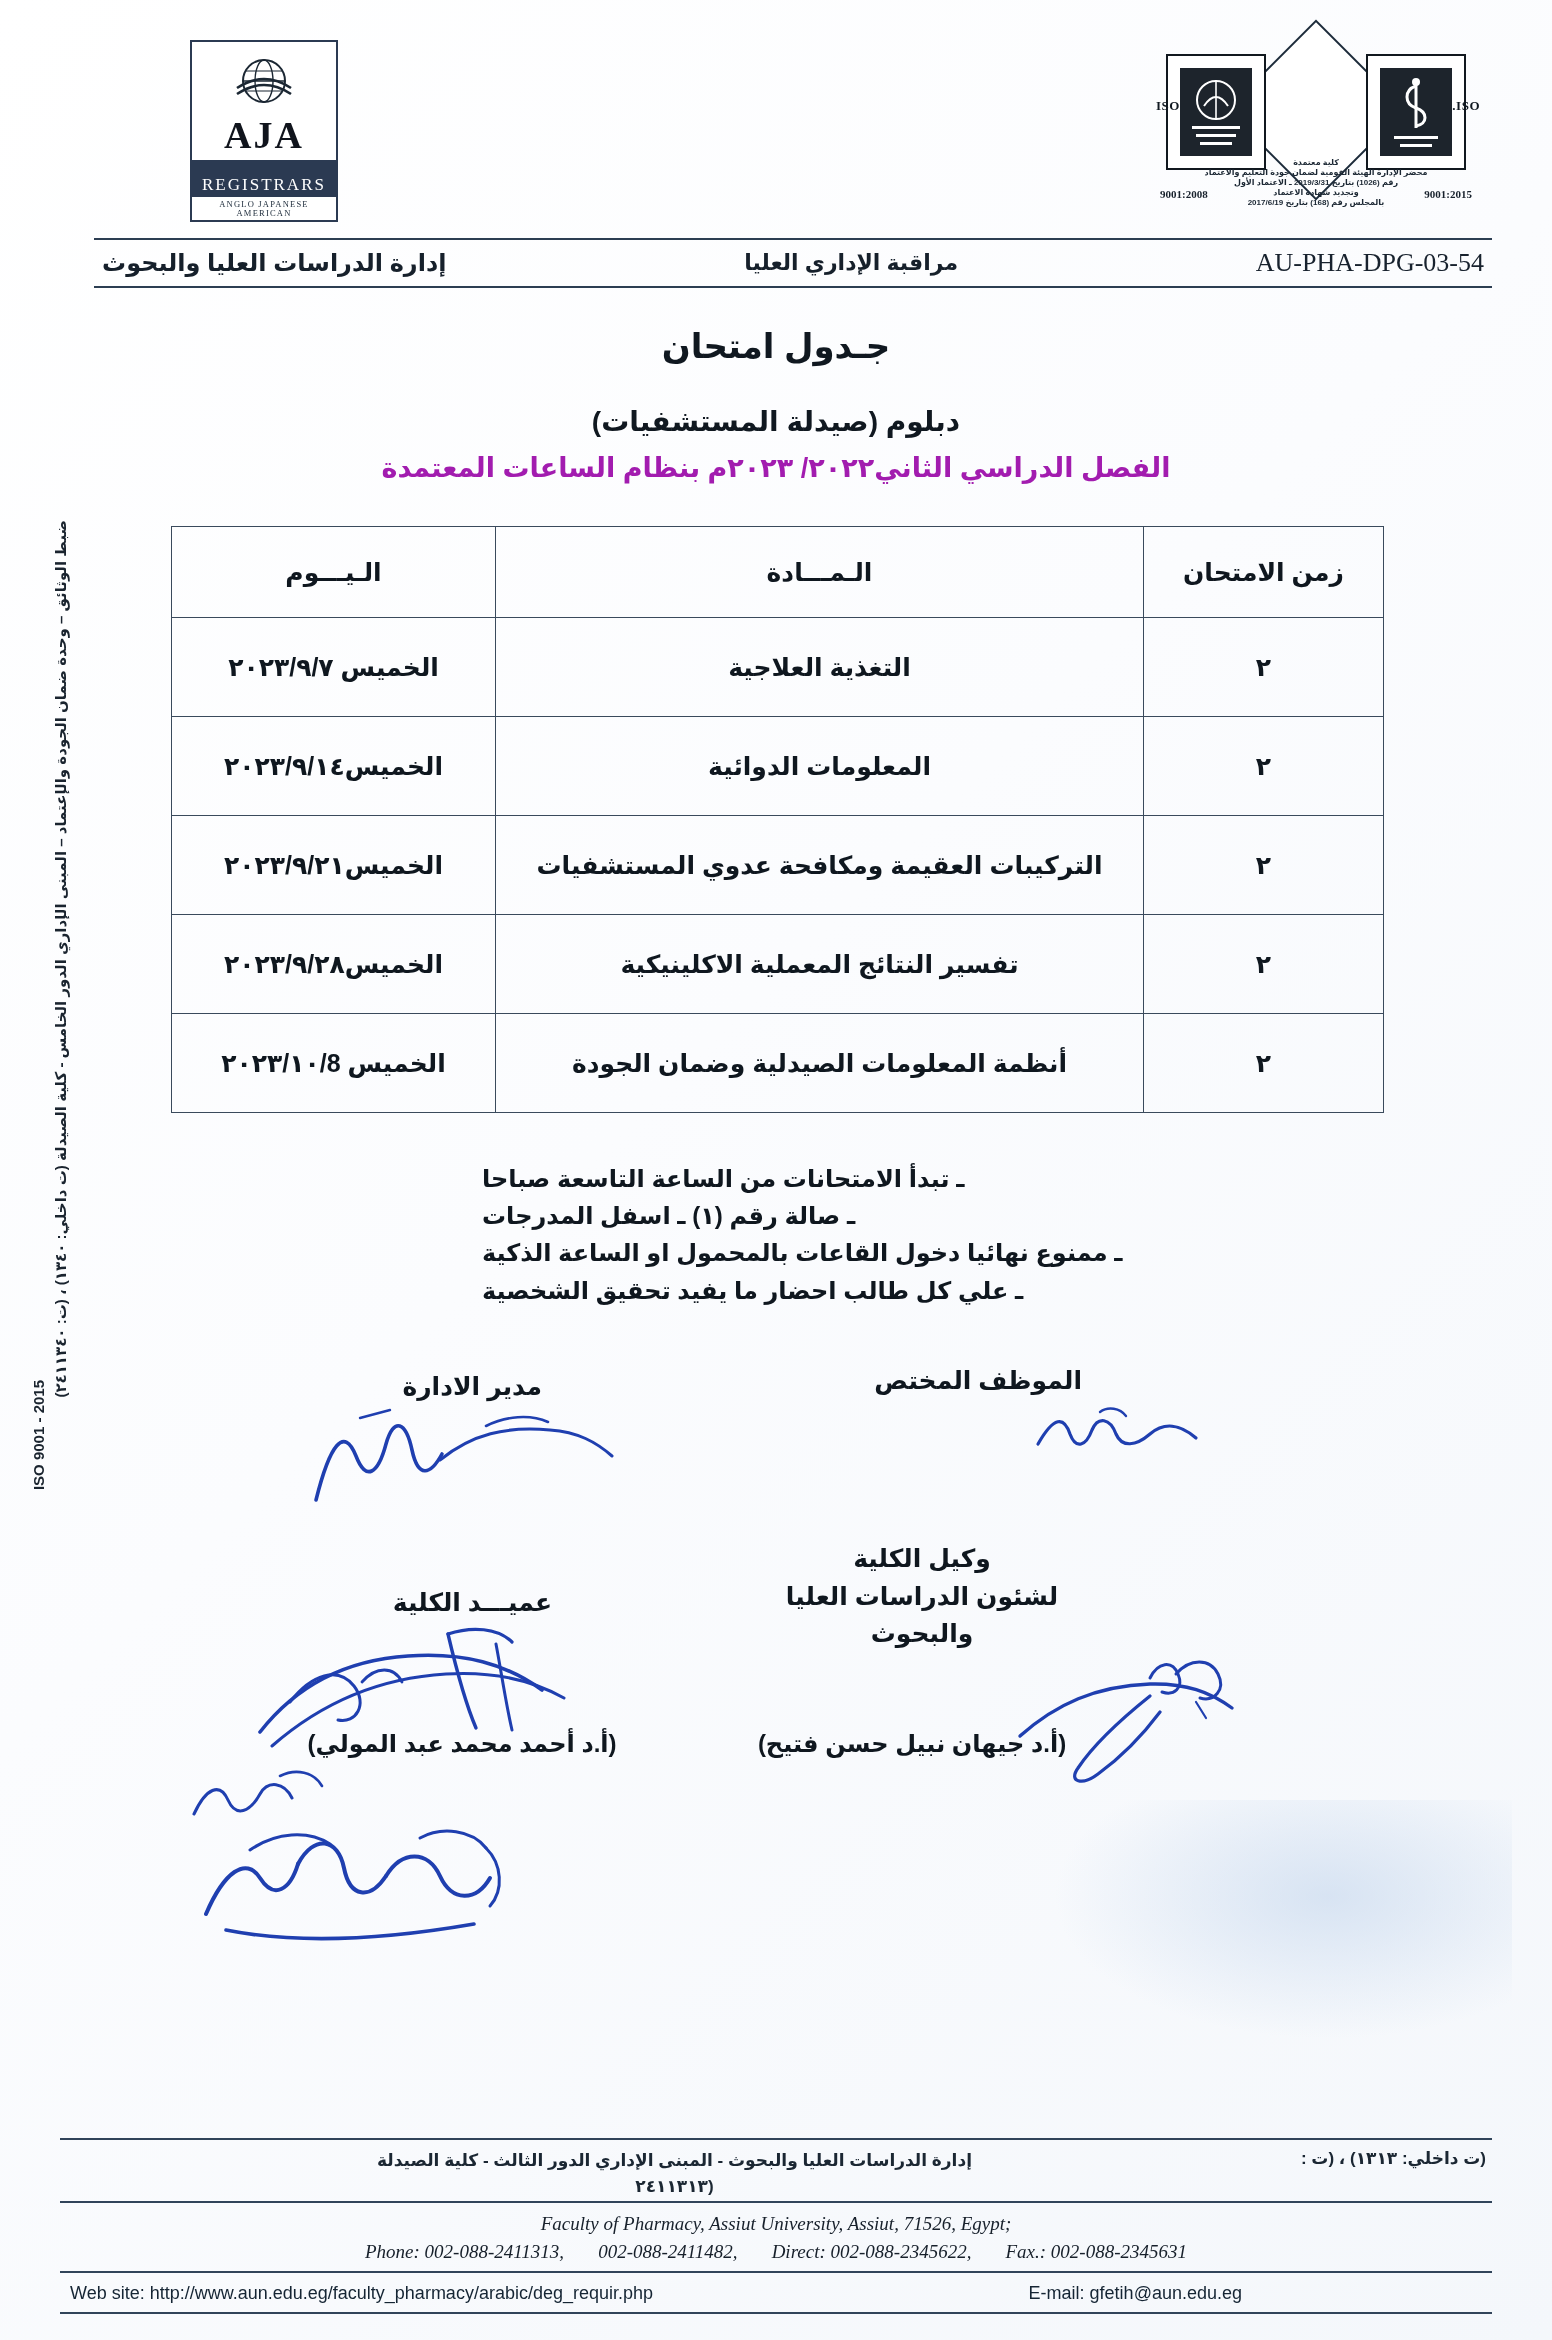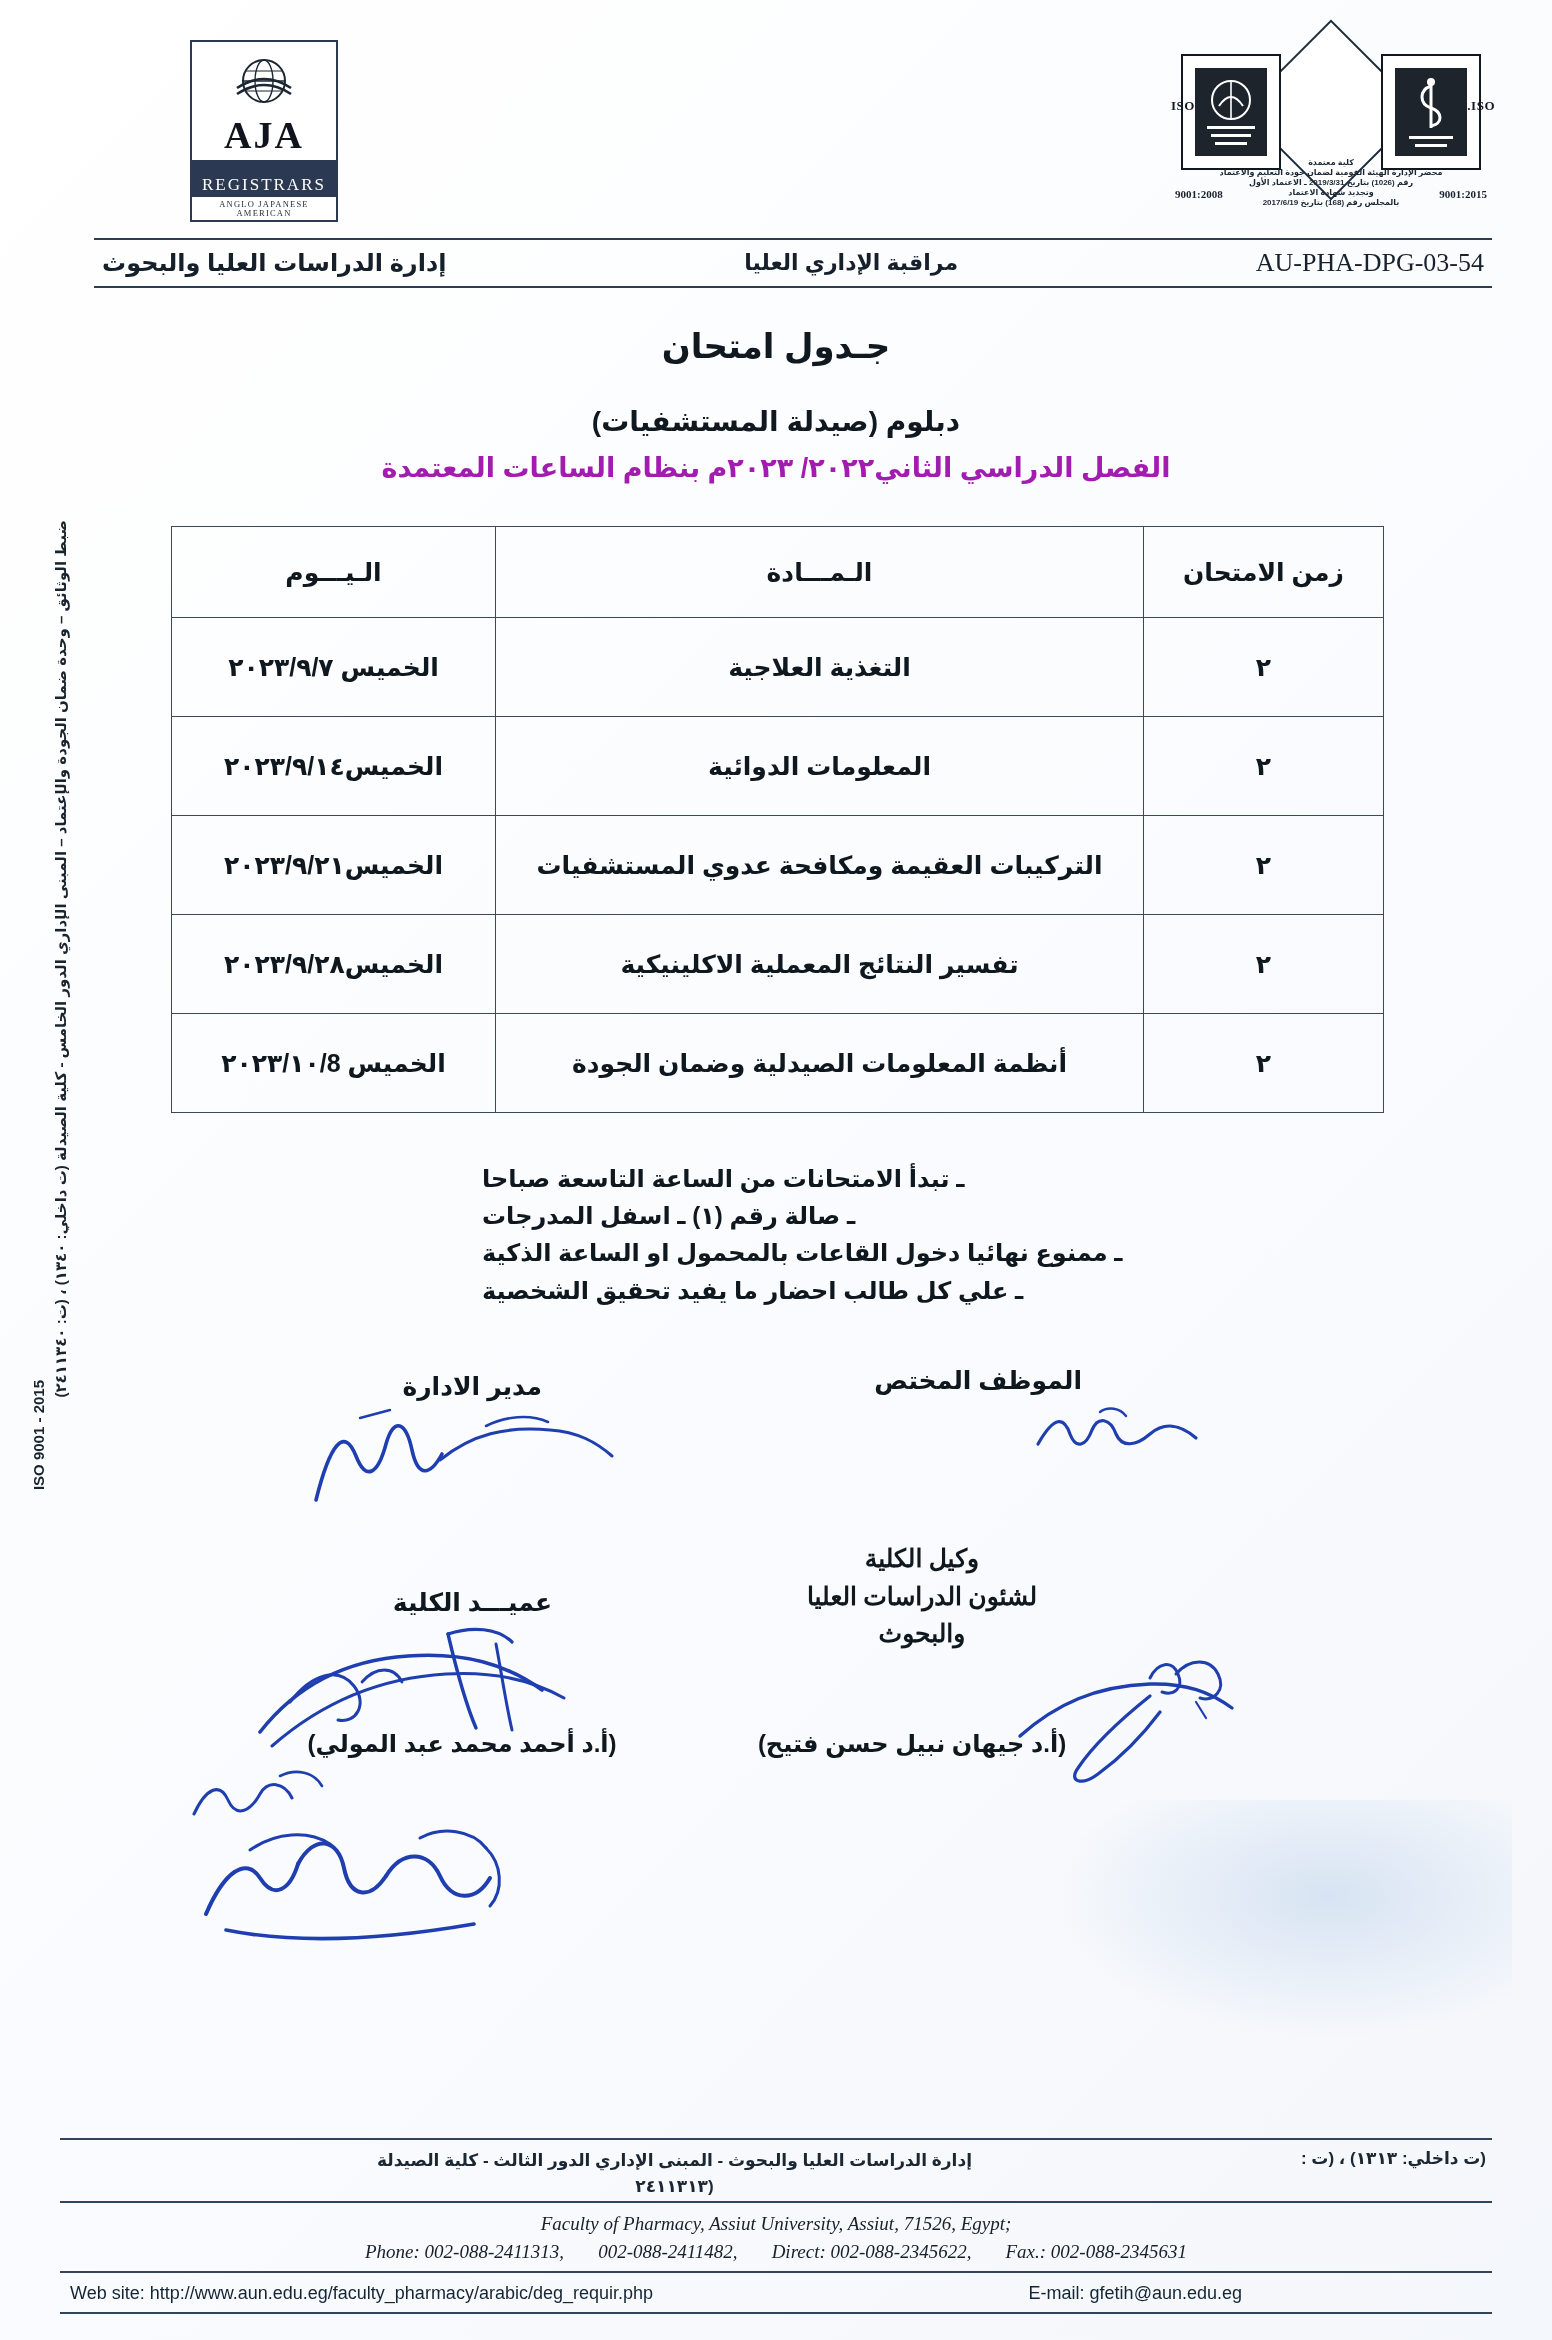--- a/index.html
+++ b/index.html
@@ -50,21 +50,21 @@
     font-family:"Liberation Serif",serif;
     font-size:17px;letter-spacing:2px;padding:16px 0 4px;
   }
   .aja-sub2{
     font-family:"Liberation Serif",serif;
     font-size:8.5px;letter-spacing:1.2px;color:#22303f;
     padding:3px 0 3px;
   }
 
   .iso-block{
-    position:absolute;right:61px;top:14px;width:320px;height:170px;
+    position:absolute;right:76px;top:14px;width:320px;height:170px;
   }
   .iso-diamond{
     position:absolute;left:50%;top:10px;transform:translateX(-50%) rotate(45deg);
     width:124px;height:124px;border:2px solid #1c2b3a;background:#fff;
   }
   .seal{
     position:absolute;top:18px;width:96px;height:112px;
     border:2px solid #11181f;background:#fff;
     display:flex;align-items:center;justify-content:center;
   }
@@ -176,21 +176,21 @@
     position:absolute;right:470px;top:0;font-size:25px;font-weight:bold;color:#0f171f;
   }
   .sig-mgr{
     position:absolute;right:1010px;top:6px;font-size:25px;font-weight:bold;color:#0f171f;
   }
   .sig-row2{
     position:absolute;top:1540px;left:0;right:0;height:300px;
   }
   .vice-title{
     position:absolute;right:470px;top:0;text-align:center;width:320px;
-    font-size:25px;font-weight:bold;color:#0f171f;line-height:1.5;font-family:Liberation Serif, serif;
+    font-size:25px;font-weight:bold;color:#0f171f;line-height:1.5;
   }
   .dean-title{
     position:absolute;right:1000px;top:48px;font-size:25px;font-weight:bold;color:#0f171f;
     letter-spacing:1px;
   }
   .vice-name{
     position:absolute;right:440px;top:190px;width:400px;text-align:center;
     font-size:24px;font-weight:bold;color:#0f171f;
   }
   .dean-name{

